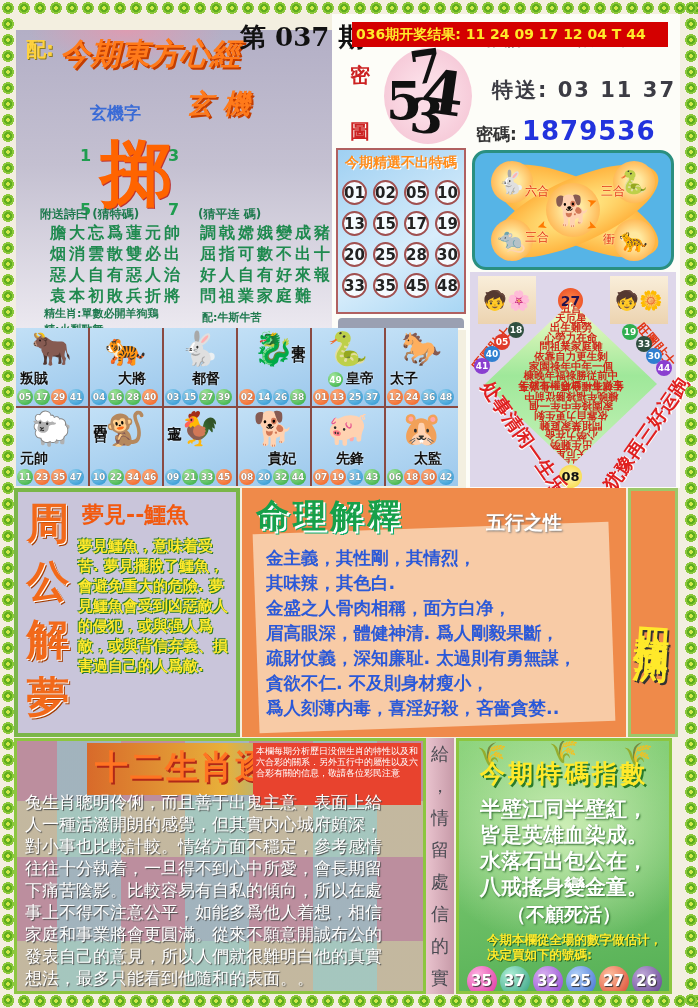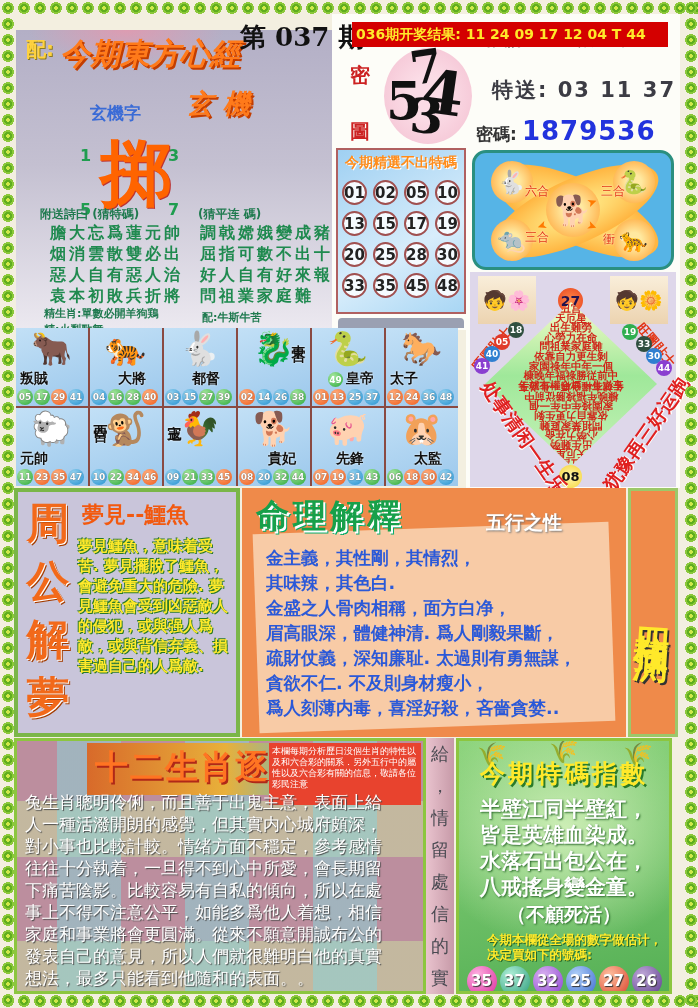--- a/index.html
+++ b/index.html
@@ -140,21 +140,21 @@
   
   #talk{left:14px;top:738px;width:412px;height:256px;box-sizing:border-box;border:3px solid #8cc63f;
     background:
      linear-gradient(90deg,rgba(140,210,215,.55) 0 64px,transparent 64px 128px) 40px 0/128px 100%,
      linear-gradient(rgba(205,235,160,.45) 0 56px,transparent 56px 140px) 0 60px/100% 140px,
      #bc8e9e}
   .talk-banner{position:absolute;left:70px;top:2px;width:230px;height:52px;
     background:linear-gradient(90deg,#d86a2a,#e8b03a 60%,#6ab8c8)}
   .talk-title{position:absolute;left:78px;top:4px;font-size:33px;font-weight:bold;color:#ff7422;
     text-shadow:2px 2px 0 #b02818;letter-spacing:2px;white-space:nowrap}
-  .talk-note{position:absolute;right:2px;top:2px;width:152px;height:62px;background:#e8432e;
+  .talk-note{position:absolute;right:2px;top:2px;width:168px;height:62px;background:#e8432e;
     color:#fff;font-size:9px;line-height:11px;padding:3px;box-sizing:border-box}
   .talk-body{position:absolute;left:8px;top:52px}
   .talk-body div{font-size:17px;color:#fff;line-height:22px;white-space:nowrap;
     font-family:Liberation Mono, monospace;text-shadow:1px 1px 1px #4a4a4a}
   
   #strip{left:426px;top:738px;width:28px;height:256px;background:linear-gradient(90deg,#e9c3ce,#c79aa8);
     display:flex;flex-direction:column;justify-content:space-around;align-items:center}
   #strip span{font-size:18px;color:#4a4a52;font-family:"DejaVu Serif",serif}
   
   #index{left:456px;top:738px;width:216px;height:256px;box-sizing:border-box;border:3px solid #8cc63f;

